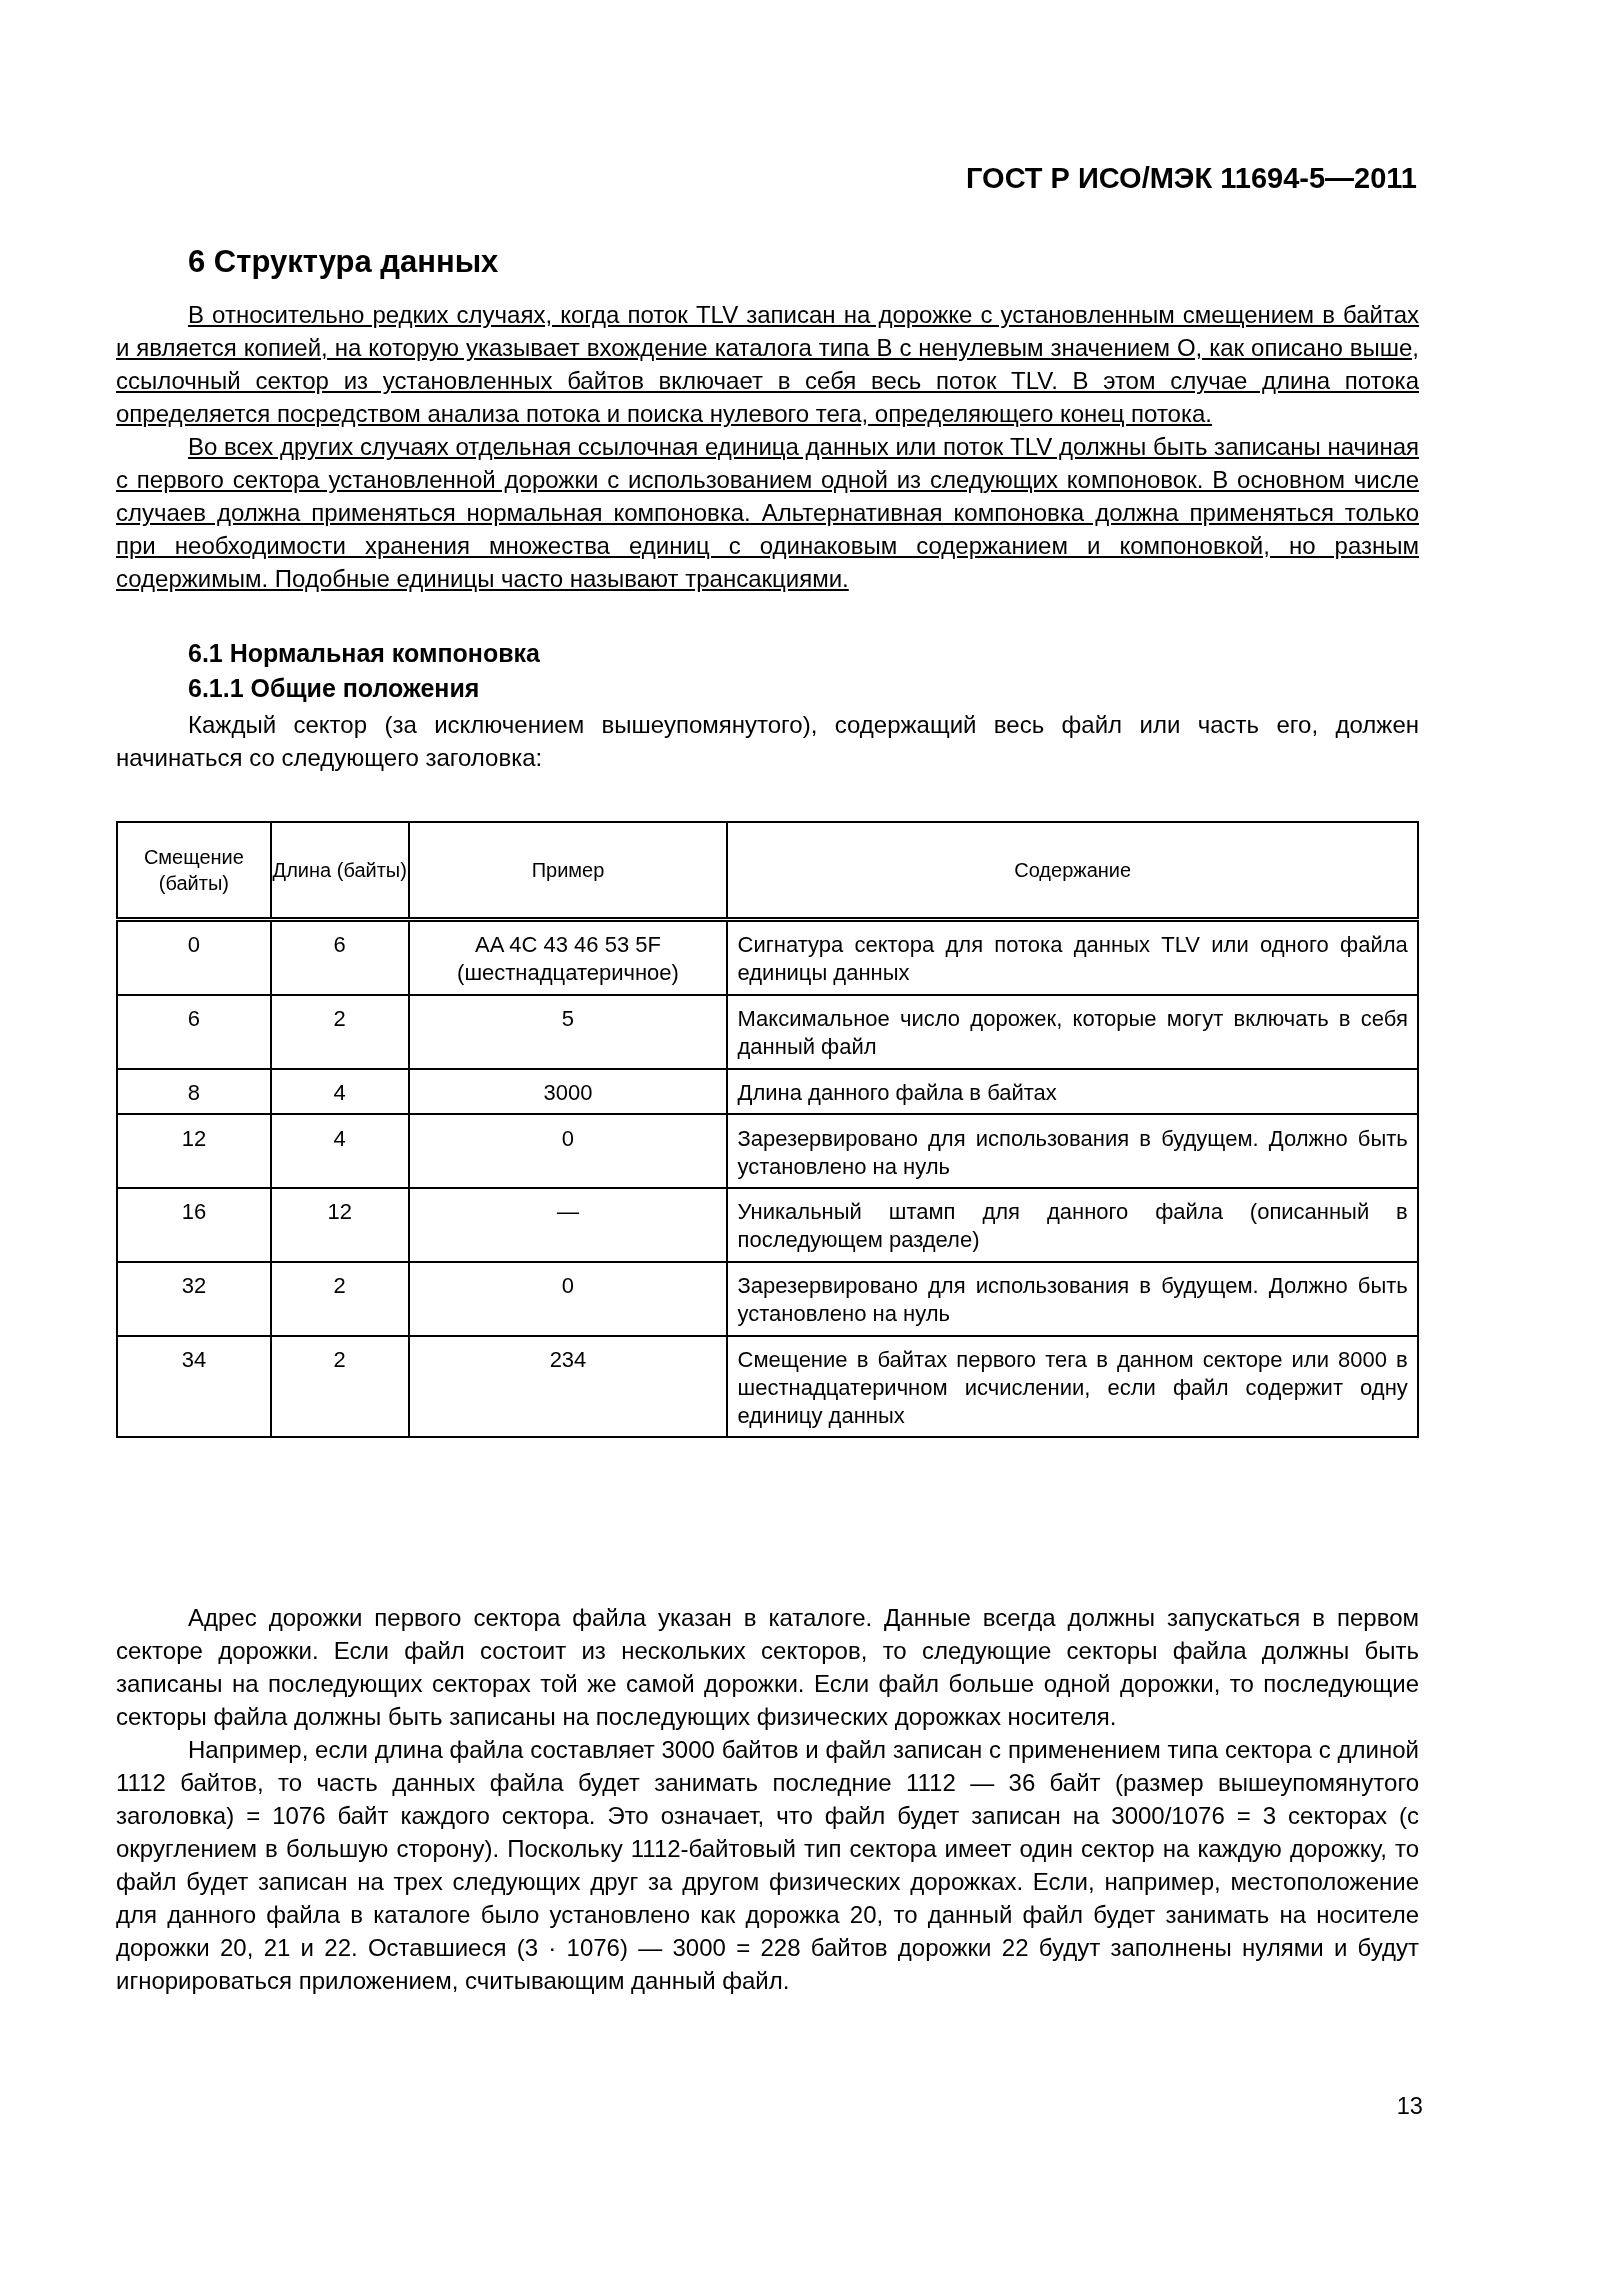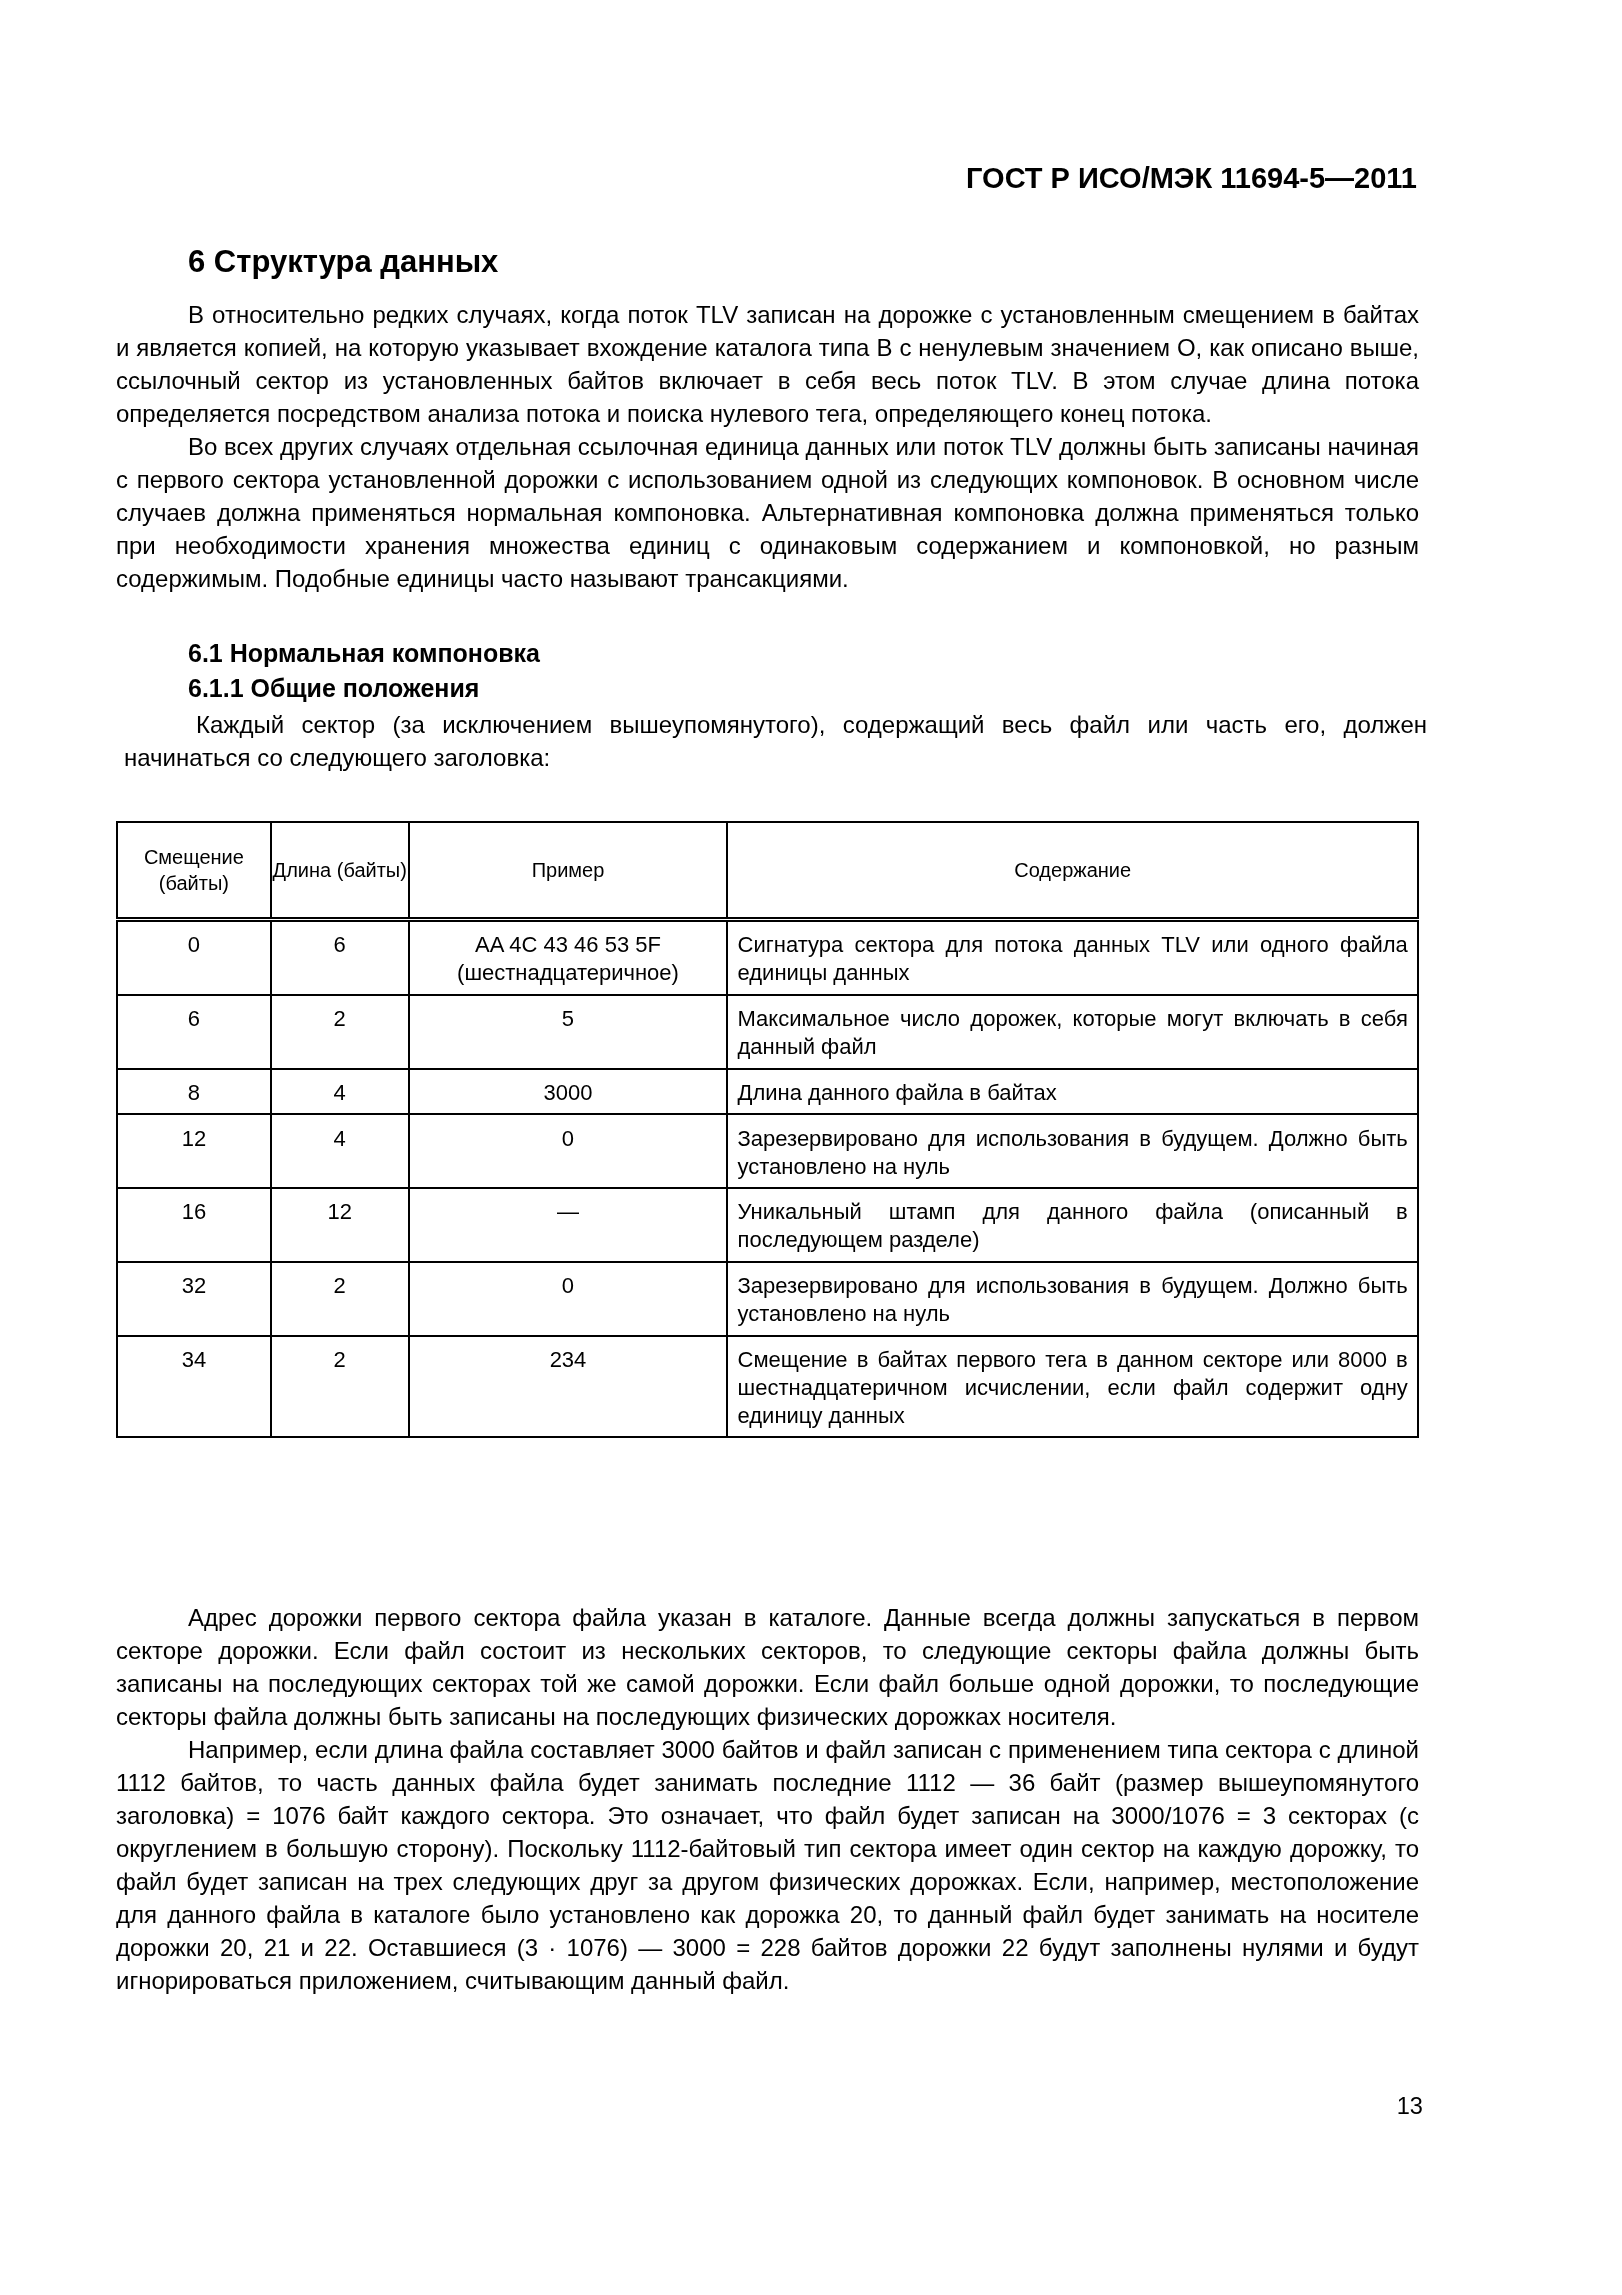--- a/index.html
+++ b/index.html
@@ -21,29 +21,29 @@
   table.hdr td.d { text-align: justify; padding: 9.2px 9.2px 6.5px 9.2px; }
   .page-number { position: absolute; right: 200px; top: 2093px; font-size: 23.6px; }
 </style>
 </head>
 <body>
 
 <div class="page-header">ГОСТ Р ИСО/МЭК 11694-5—2011</div>
 
 <div class="h1">6  Структура данных</div>
 
-<div class="body-text" style="top:298px;">
+<div class="body-text" style="top:298px;text-decoration:underline;">
   <p>В относительно редких случаях, когда поток TLV записан на дорожке с установленным смещением в байтах и является копией, на которую указывает вхождение каталога типа B с ненулевым значением O, как описано выше, ссылочный сектор из установленных байтов включает в себя весь поток TLV. В этом случае длина потока определяется посредством анализа потока и поиска нулевого тега, определяющего конец потока.</p>
   <p>Во всех других случаях отдельная ссылочная единица данных или поток TLV должны быть записаны начиная с первого сектора установленной дорожки с использованием одной из следующих компоновок. В основном числе случаев должна применяться нормальная компоновка. Альтернативная компоновка должна применяться только при необходимости хранения множества единиц с одинаковым содержанием и компоновкой, но разным содержимым. Подобные единицы часто называют трансакциями.</p>
 </div>
 
 <div class="h2" style="top:639px;">6.1  Нормальная компоновка</div>
 <div class="h2" style="top:674px;">6.1.1  Общие положения</div>
 
-<div class="body-text" style="top:708px;margin-left:8px;">
+<div class="body-text" style="top:708px;">
   <p>Каждый сектор (за исключением вышеупомянутого), содержащий весь файл или часть его, должен начинаться со следующего заголовка:</p>
 </div>
 
 <table class="hdr">
   <colgroup>
     <col style="width:154px">
     <col style="width:138px">
     <col style="width:319px">
     <col style="width:692px">
   </colgroup>

